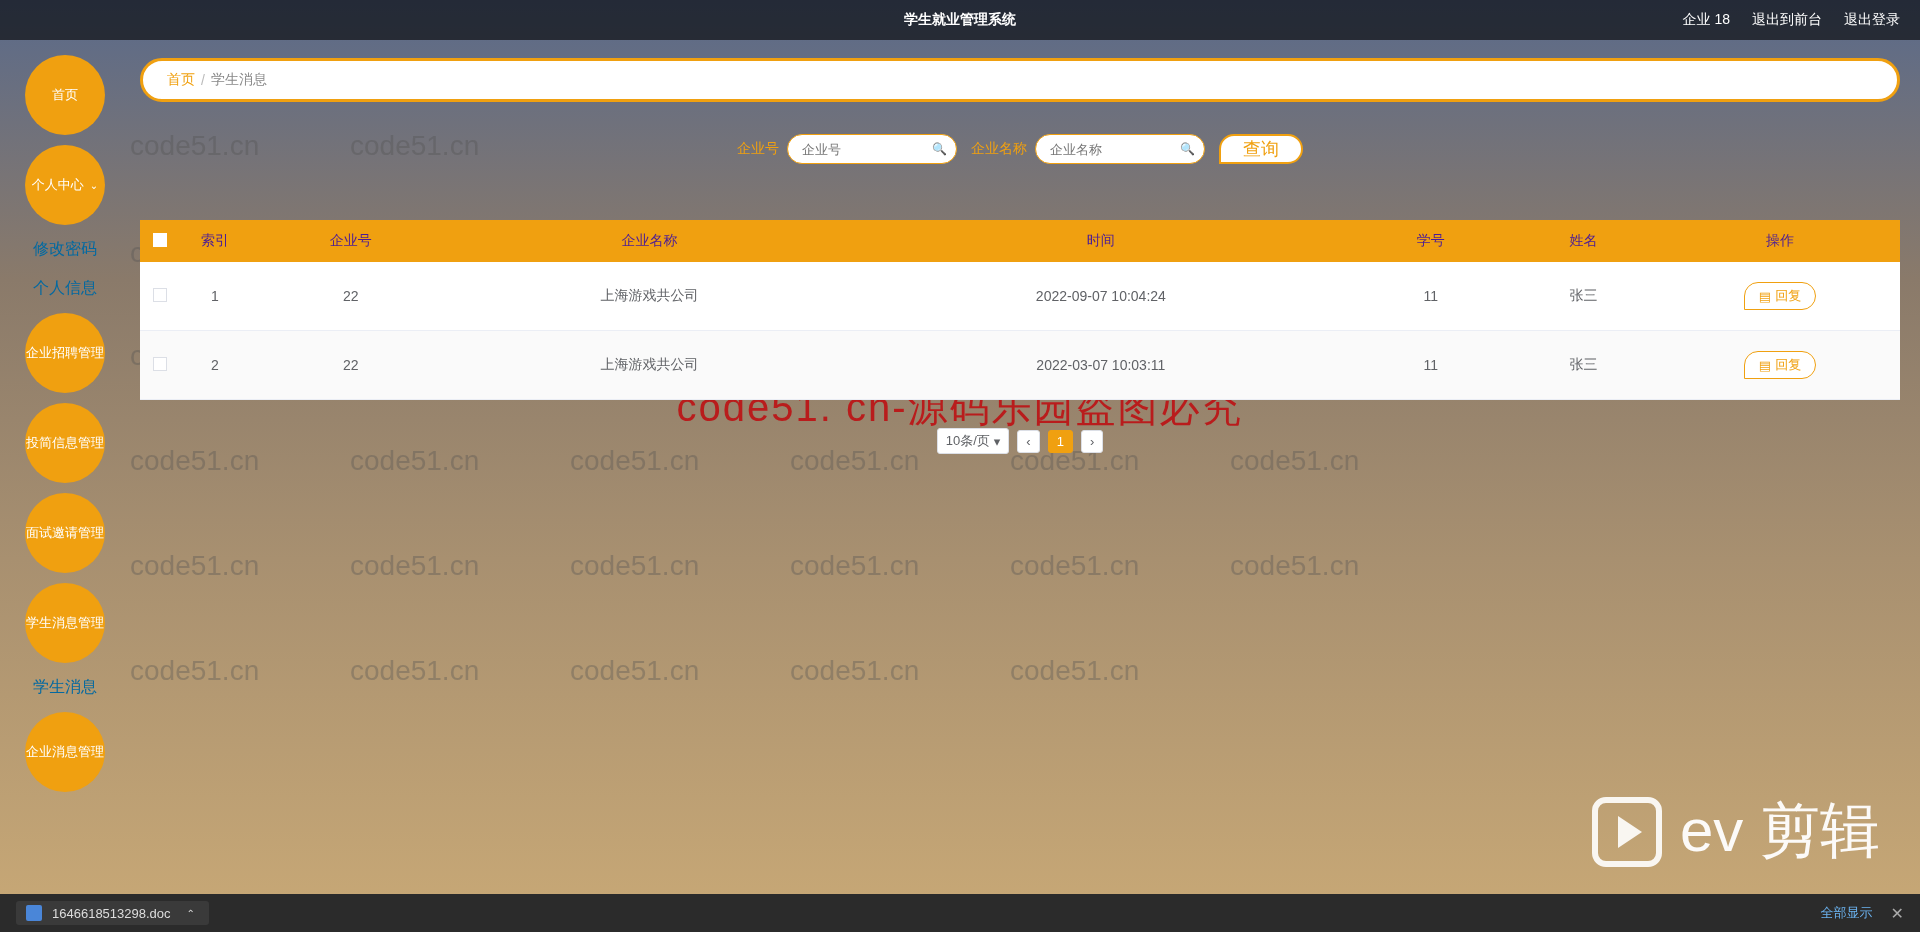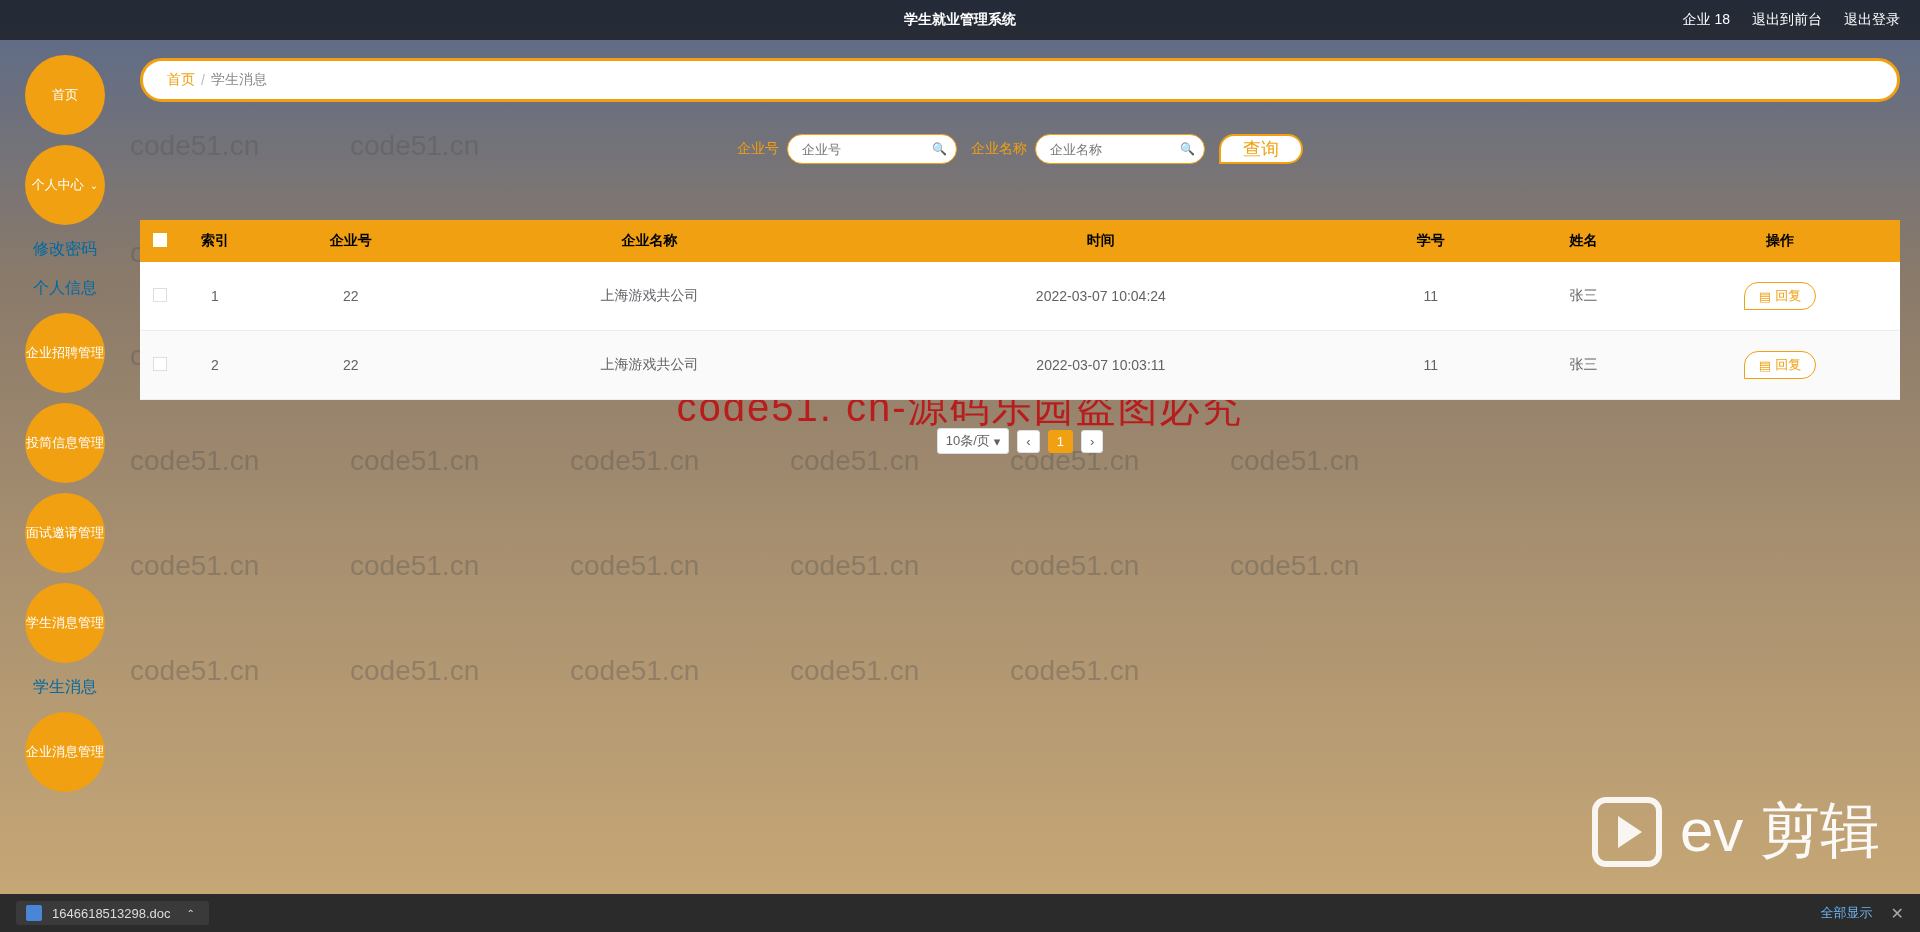--- a/index.html
+++ b/index.html
@@ -203,22 +203,22 @@
   margin-top: 56px;
   background: #fff;
 }
 table {
   width: 100%;
   border-collapse: collapse;
   font-size: 14px;
 }
 thead th {
   background: #f0a010;
-  color: #000000;
-  font-weight: bold;
+  color: #4c1d95;
+  font-weight: normal;
   padding: 12px 8px;
   text-align: center;
 }
 tbody td {
   padding: 20px 8px;
   text-align: center;
   color: #606266;
   border-bottom: 1px solid #ebeef5;
   background: #fff;
 }
@@ -420,21 +420,21 @@
           <th>姓名</th>
           <th style="width:240px">操作</th>
         </tr>
       </thead>
       <tbody id="table-body">
           <tr>
     <td><span class="chk"></span></td>
     <td>1</td>
     <td>22</td>
     <td>上海游戏共公司</td>
-    <td>2022-03-07 10:04:24</td>
+    <td>2022-09-07 10:04:24</td>
     <td>11</td>
     <td>张三</td>
     <td><span class="row-btn"><span>▤</span> 回复</span></td>
   </tr>
           <tr>
     <td><span class="chk"></span></td>
     <td>2</td>
     <td>22</td>
     <td>上海游戏共公司</td>
     <td>2022-03-07 10:03:11</td>

